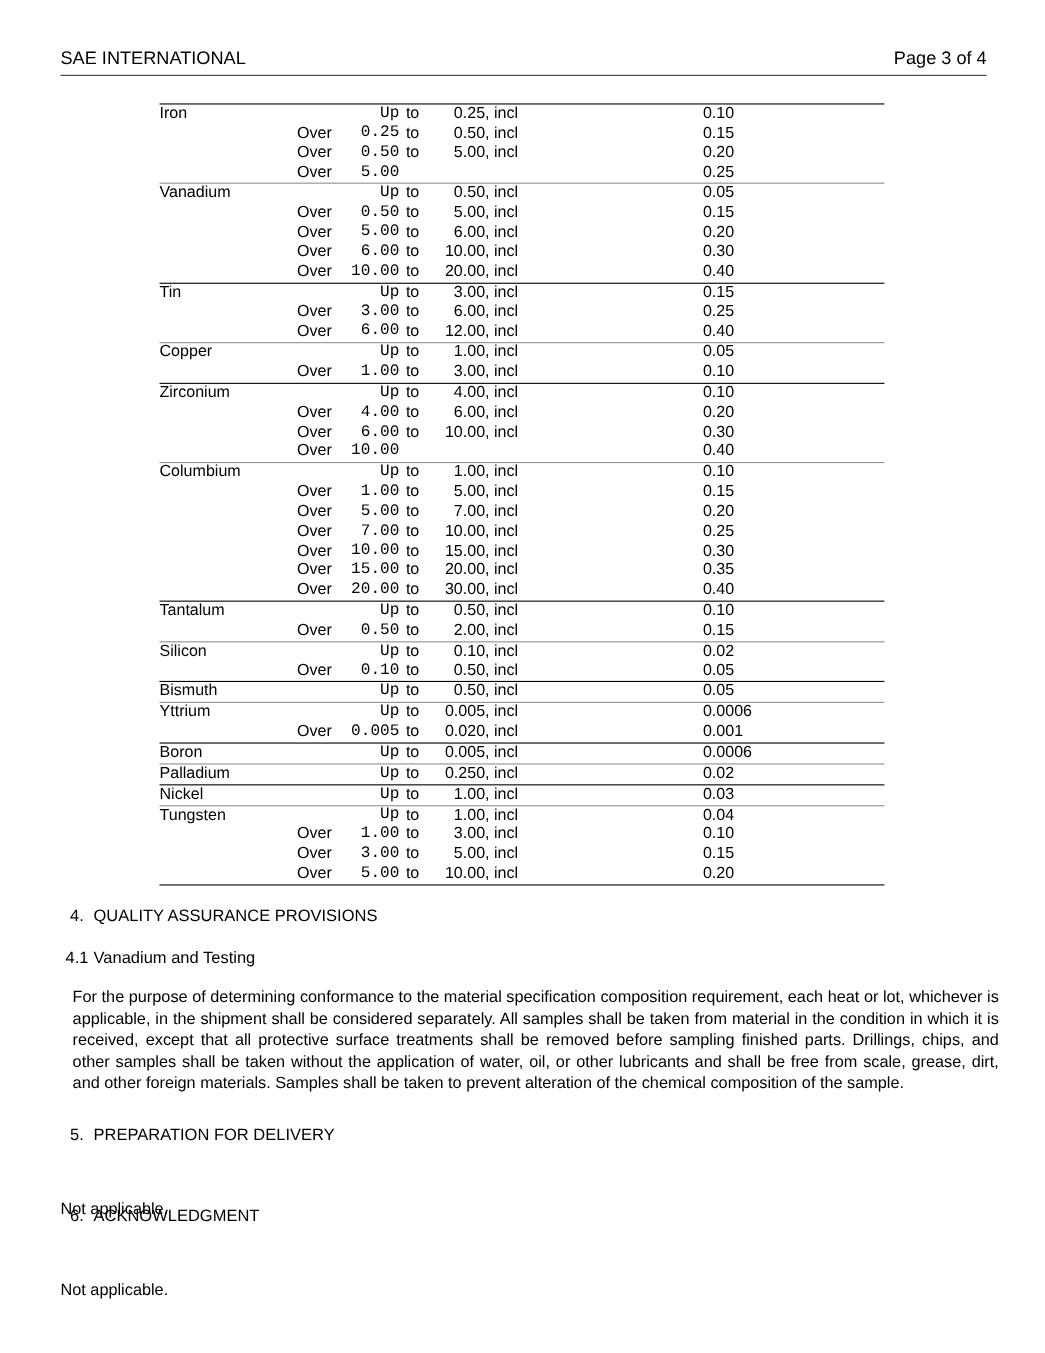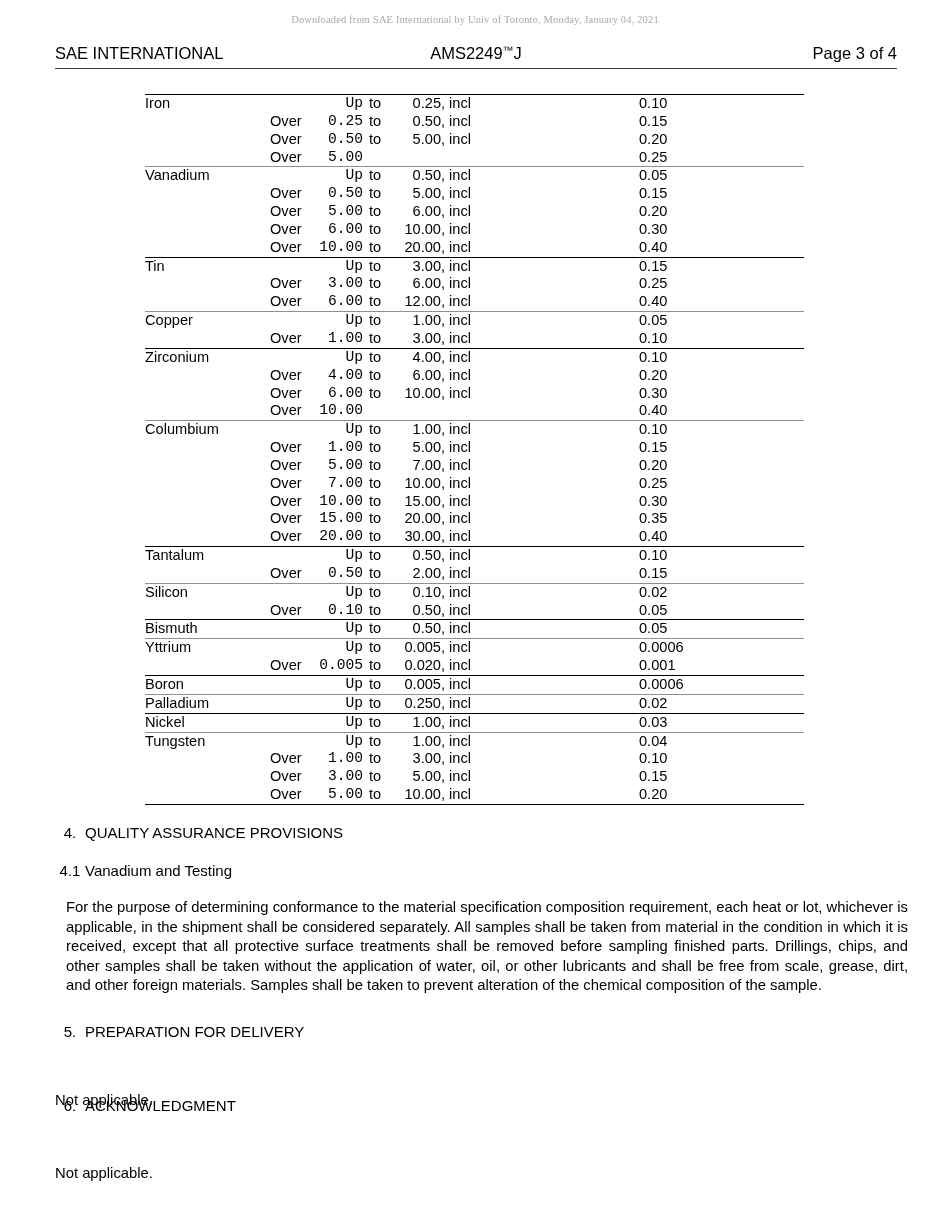--- a/index.html
+++ b/index.html
@@ -180,25 +180,23 @@
     font-size: 14.8px;
     white-space: nowrap;
     margin-top: 32px;
   }
 </style>
 </head>
 <body>
 
 <div class="page">
 
-  <div class="watermark">Downloaded from SAE International by Univ of Toronto, Monday, January 04, 2021</div>
 
   <div class="runhead">
     <div class="rh-left">SAE INTERNATIONAL</div>
-    <div class="rh-center"><span>AMS2249</span><span class="tm">™</span><span>J</span></div>
     <div class="rh-right">Page 3 of 4</div>
   </div>
   <div class="runhead-rule"></div>
 
   <div class="comp-table" id="comp-table">
       <div class="rule rule-dark"></div>
       <div class="grp">
         <div class="row">
           <div class="c-el">Iron</div>
           <div class="c-over"></div>

